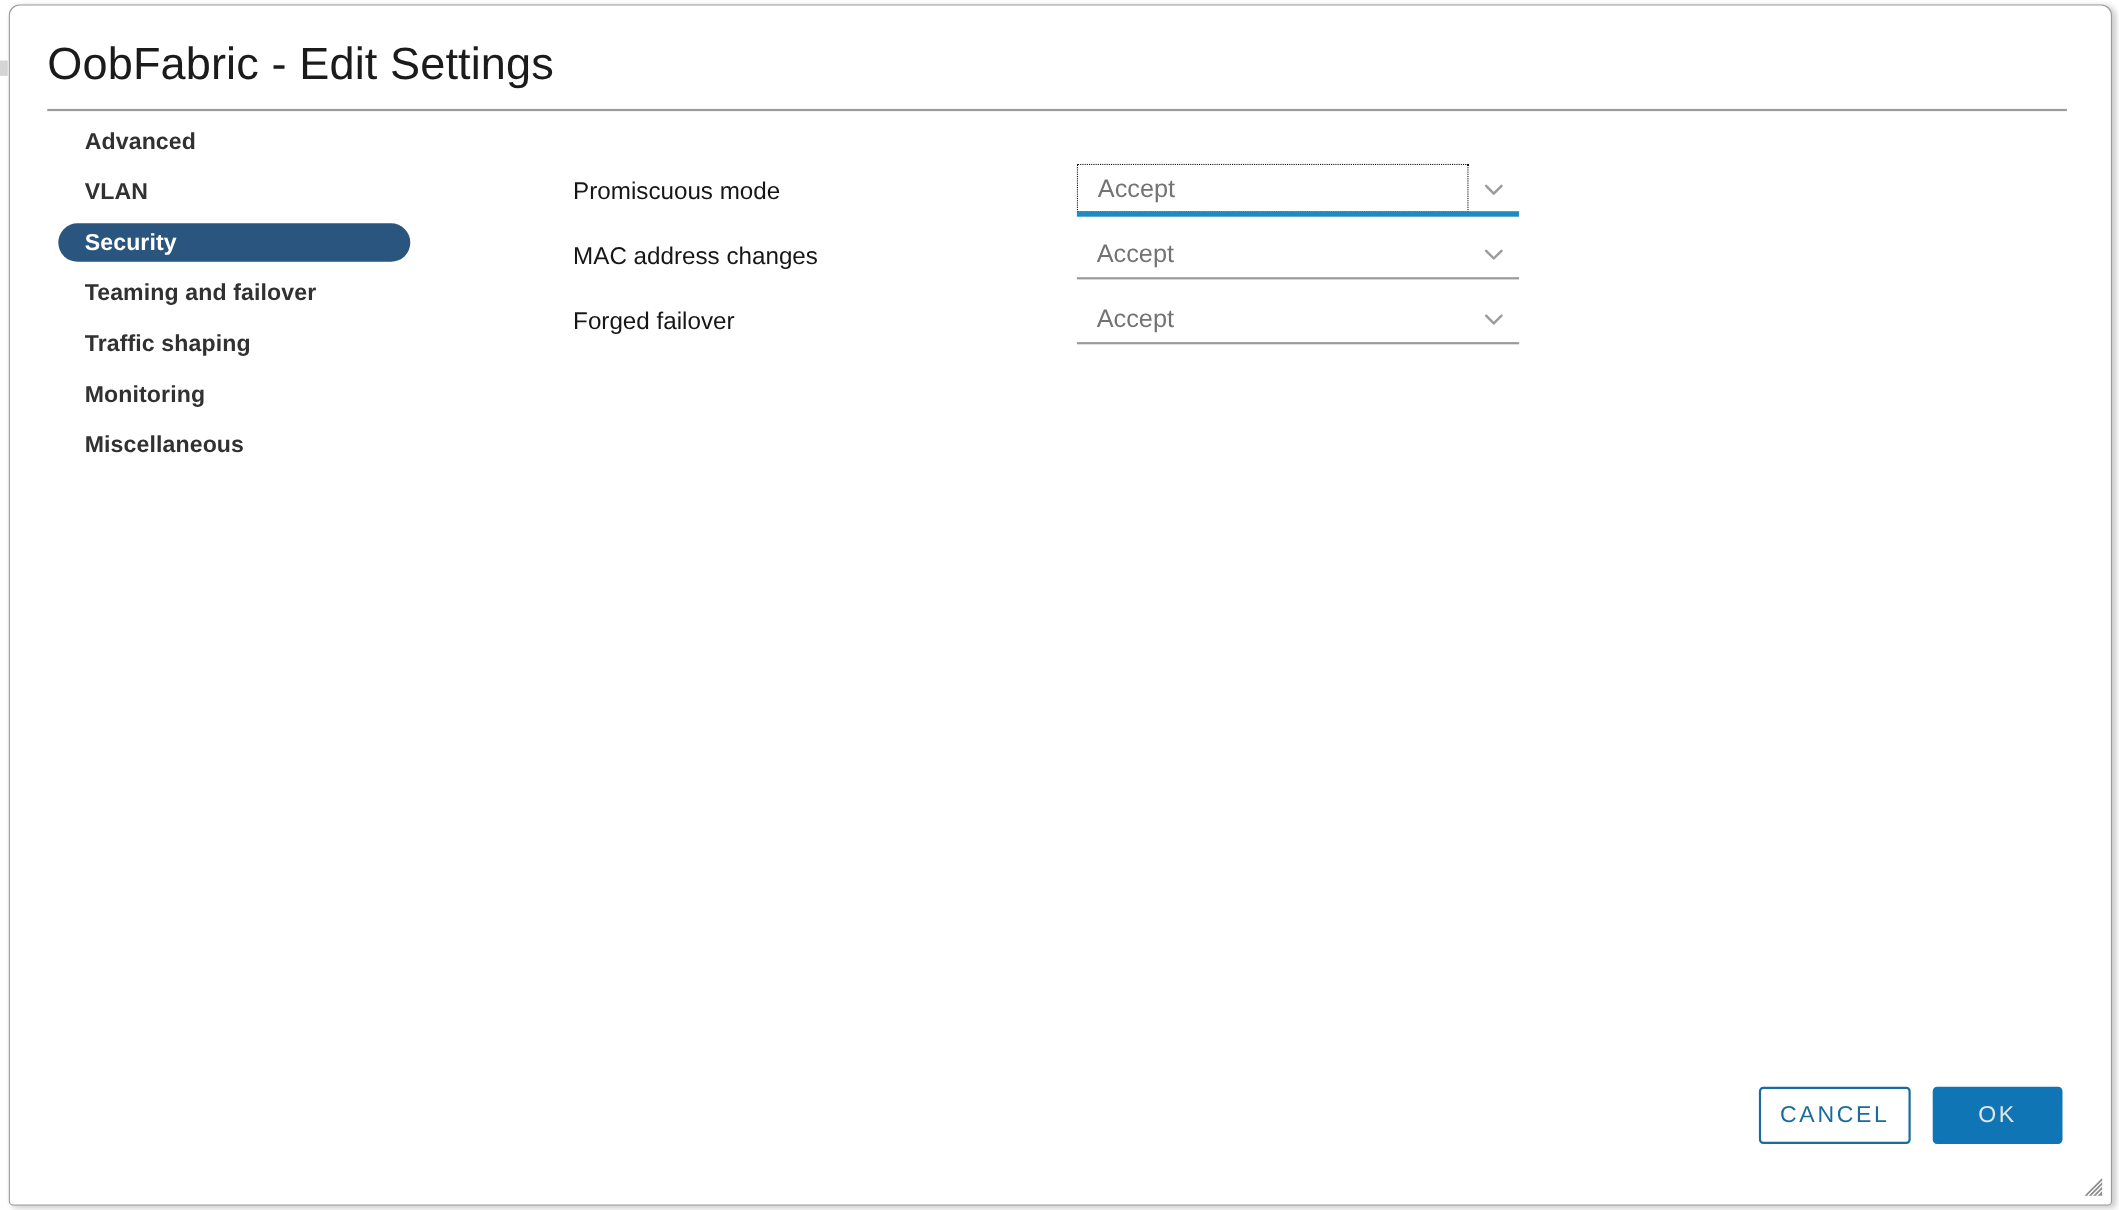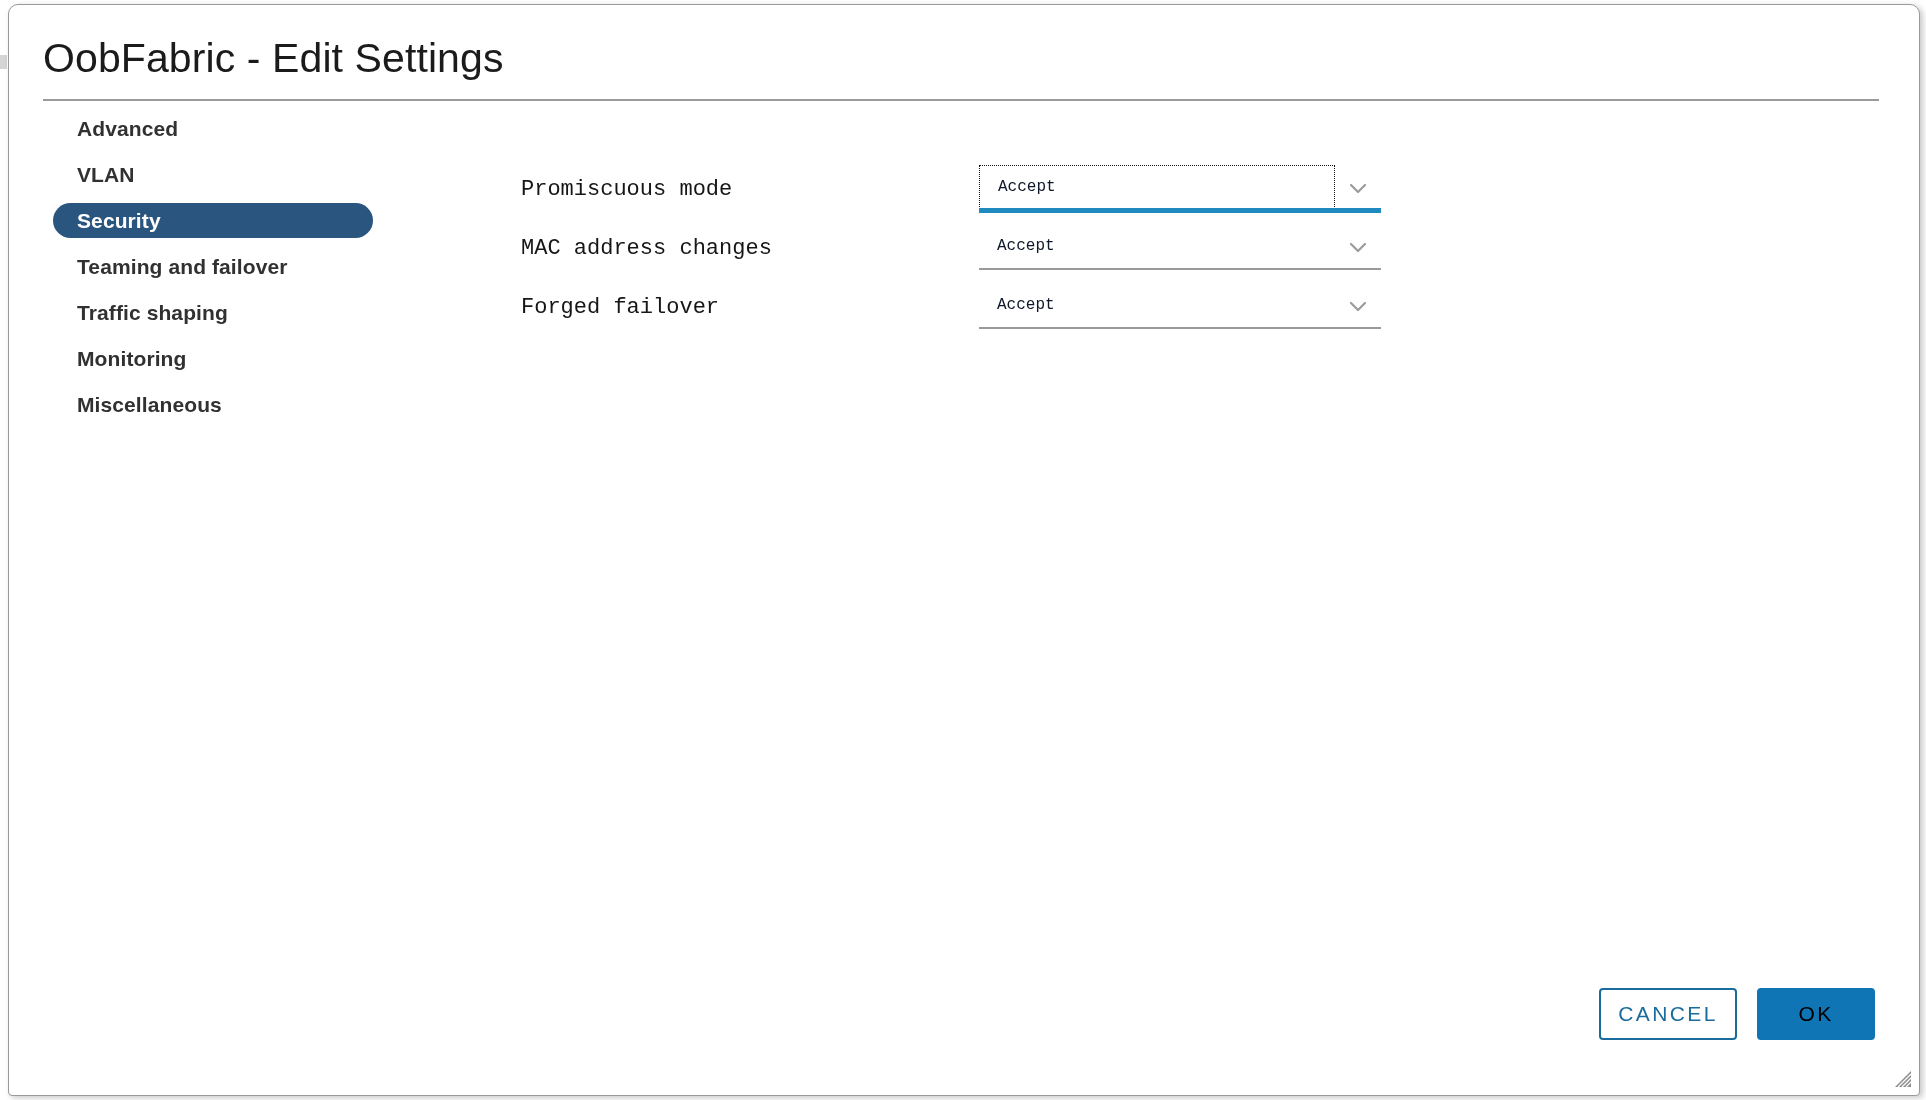--- a/index.html
+++ b/index.html
@@ -103,23 +103,22 @@
   }
 
   .nav-item.active .nav-label {
     color: #ffffff;
   }
 
   
   .form {
     position: absolute;
     left: 512px;
-    top: 160px;
+    top: 144px;
     width: 900px;
-    font-family: Liberation Mono, monospace;
   }
 
   .form-row {
     position: relative;
     height: 59px;
   }
 
   .field-label {
     position: absolute;
     left: 0;
@@ -146,22 +145,22 @@
     top: 0;
     width: 356px;
     height: 44px;
     box-sizing: border-box;
     display: flex;
     align-items: center;
     padding-left: 18px;
   }
 
   .select-value {
-    font-size: 16px;
-    color: #0f172a;
+    font-size: 23px;
+    color: #737373;
     font-weight: 400;
     white-space: nowrap;
   }
 
   .select-underline {
     position: absolute;
     left: 0;
     bottom: 2px;
     width: 402px;
     height: 2px;
@@ -218,21 +217,21 @@
   .btn-cancel {
     background: #ffffff;
     border: 2px solid #1a6c9d;
     color: #1a6c9d;
     width: 138px;
   }
 
   .btn-ok {
     background: #0f75b5;
     border: 2px solid #0f75b5;
-    color: #000000;
+    color: #e5e5e5;
     width: 118px;
   }
 
   
   .resize-grip {
     position: absolute;
     right: 6px;
     bottom: 6px;
     width: 22px;
     height: 22px;

